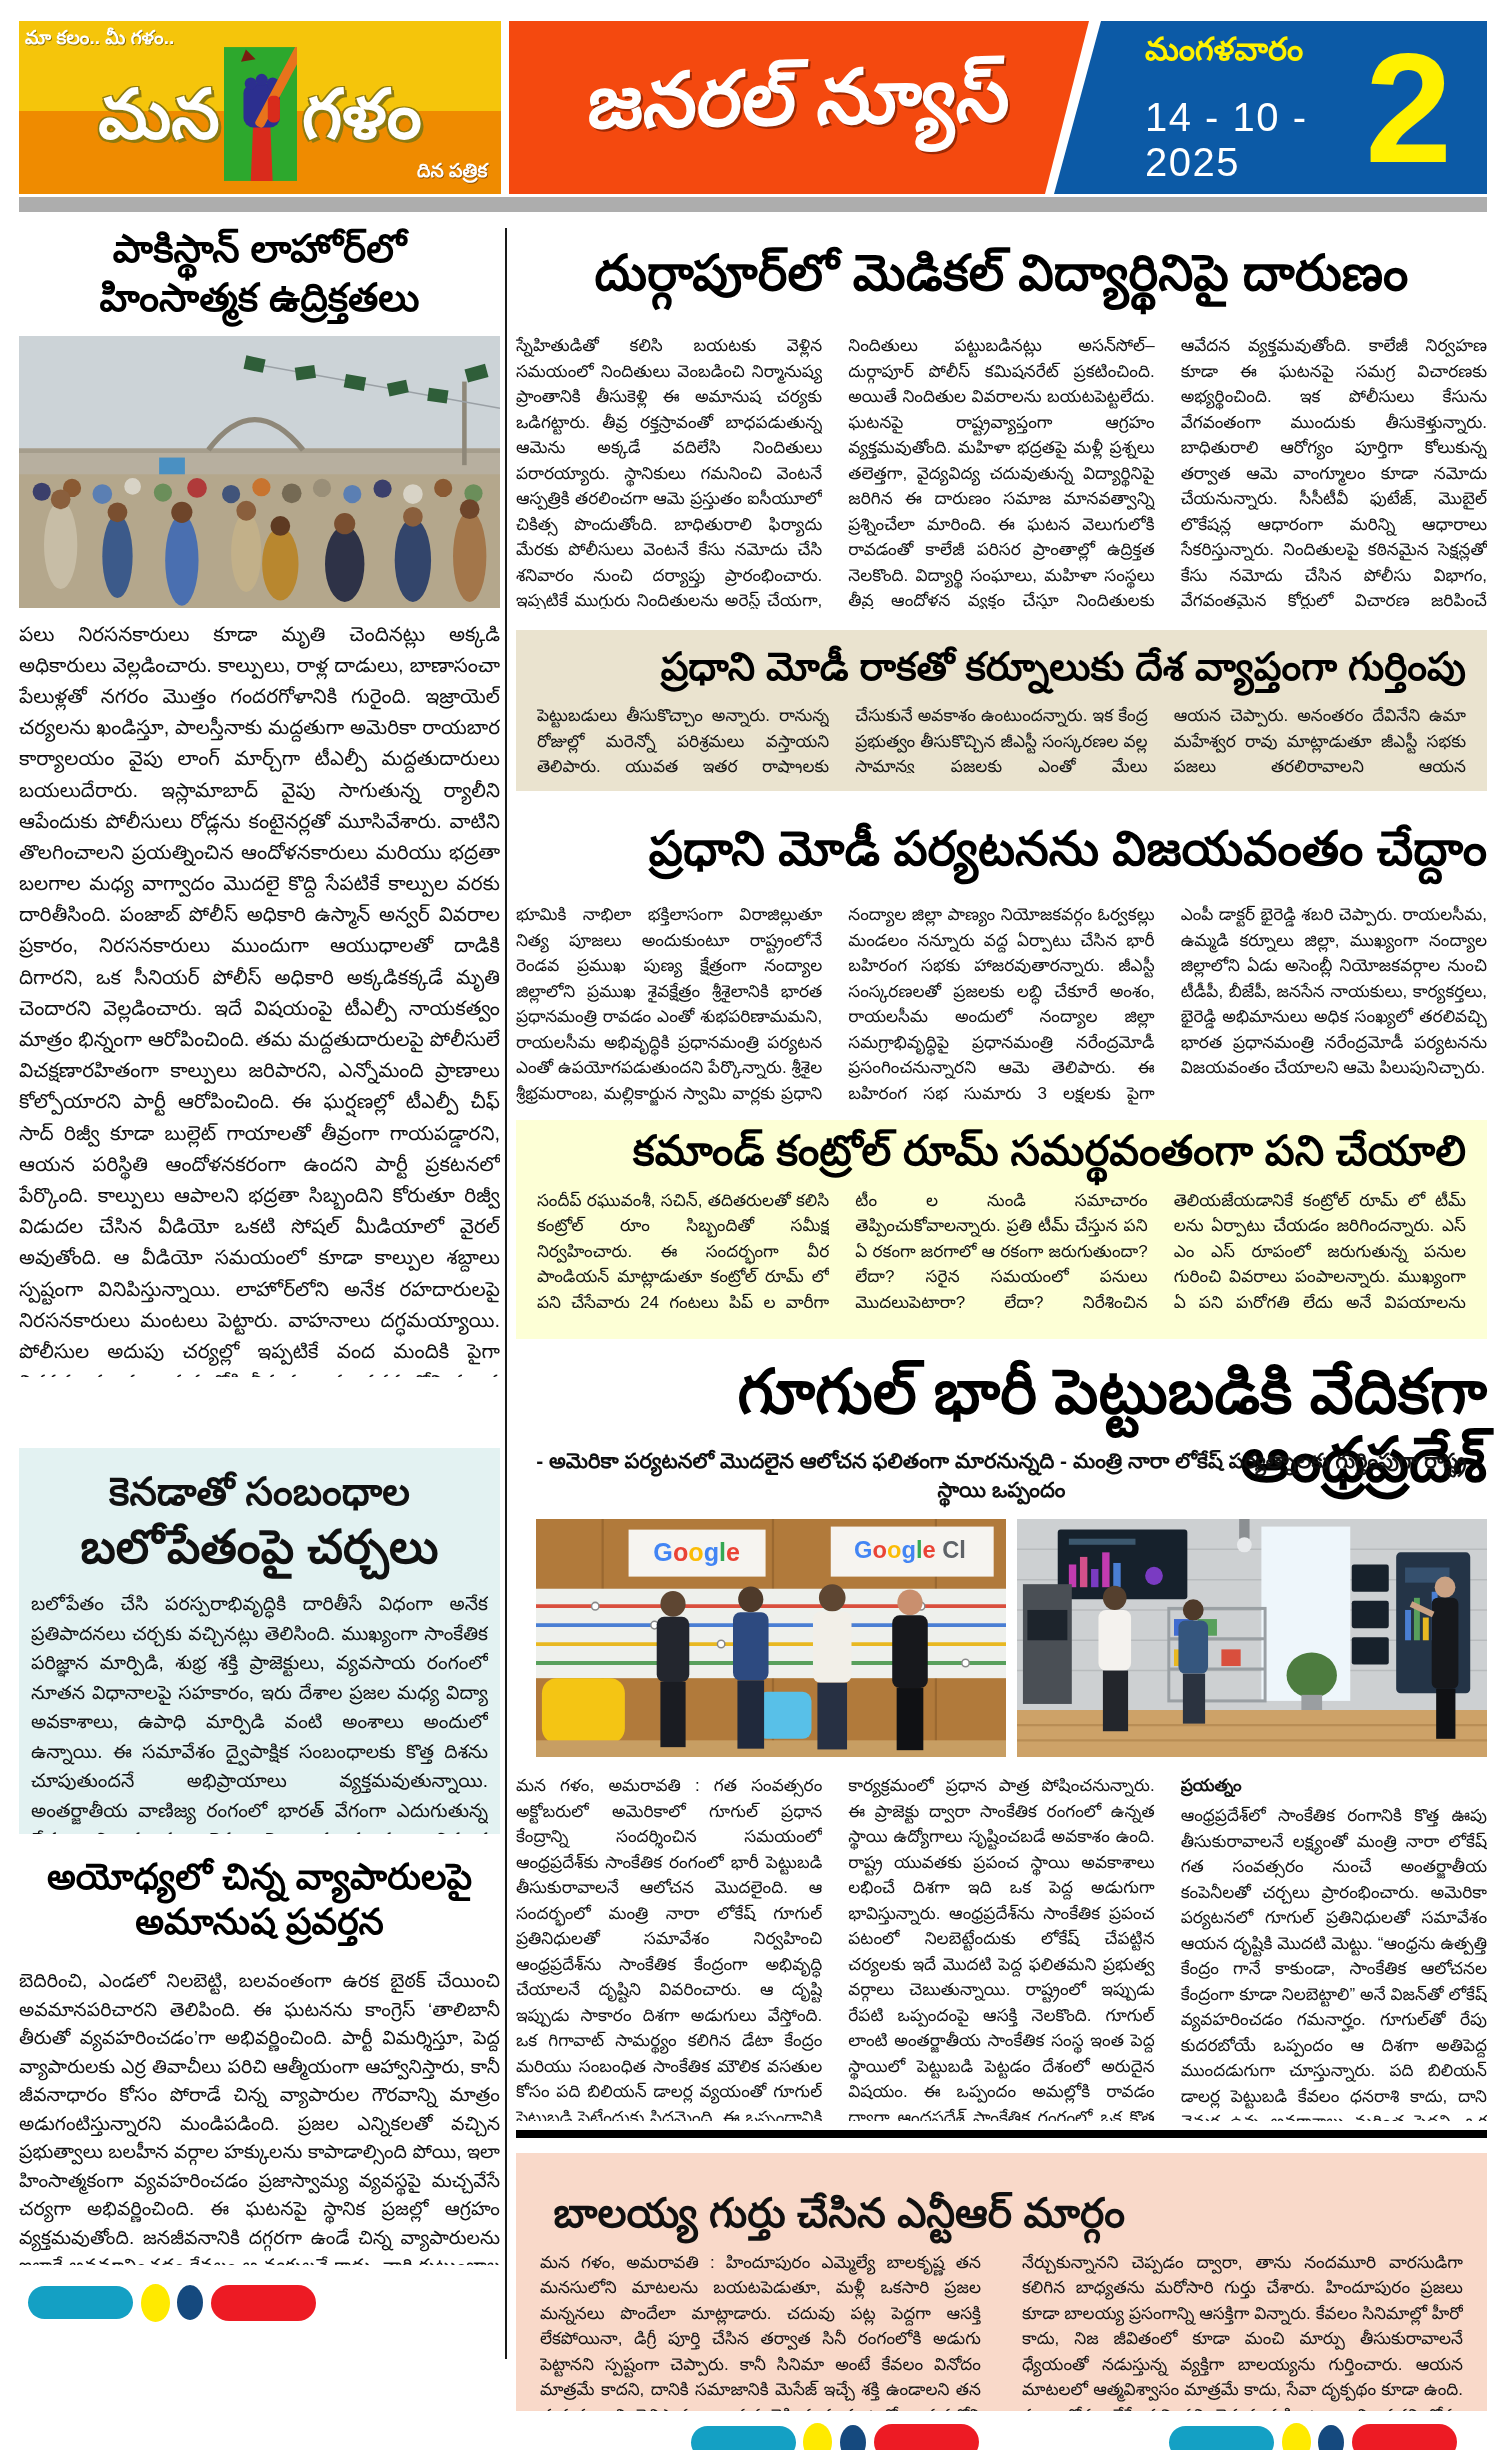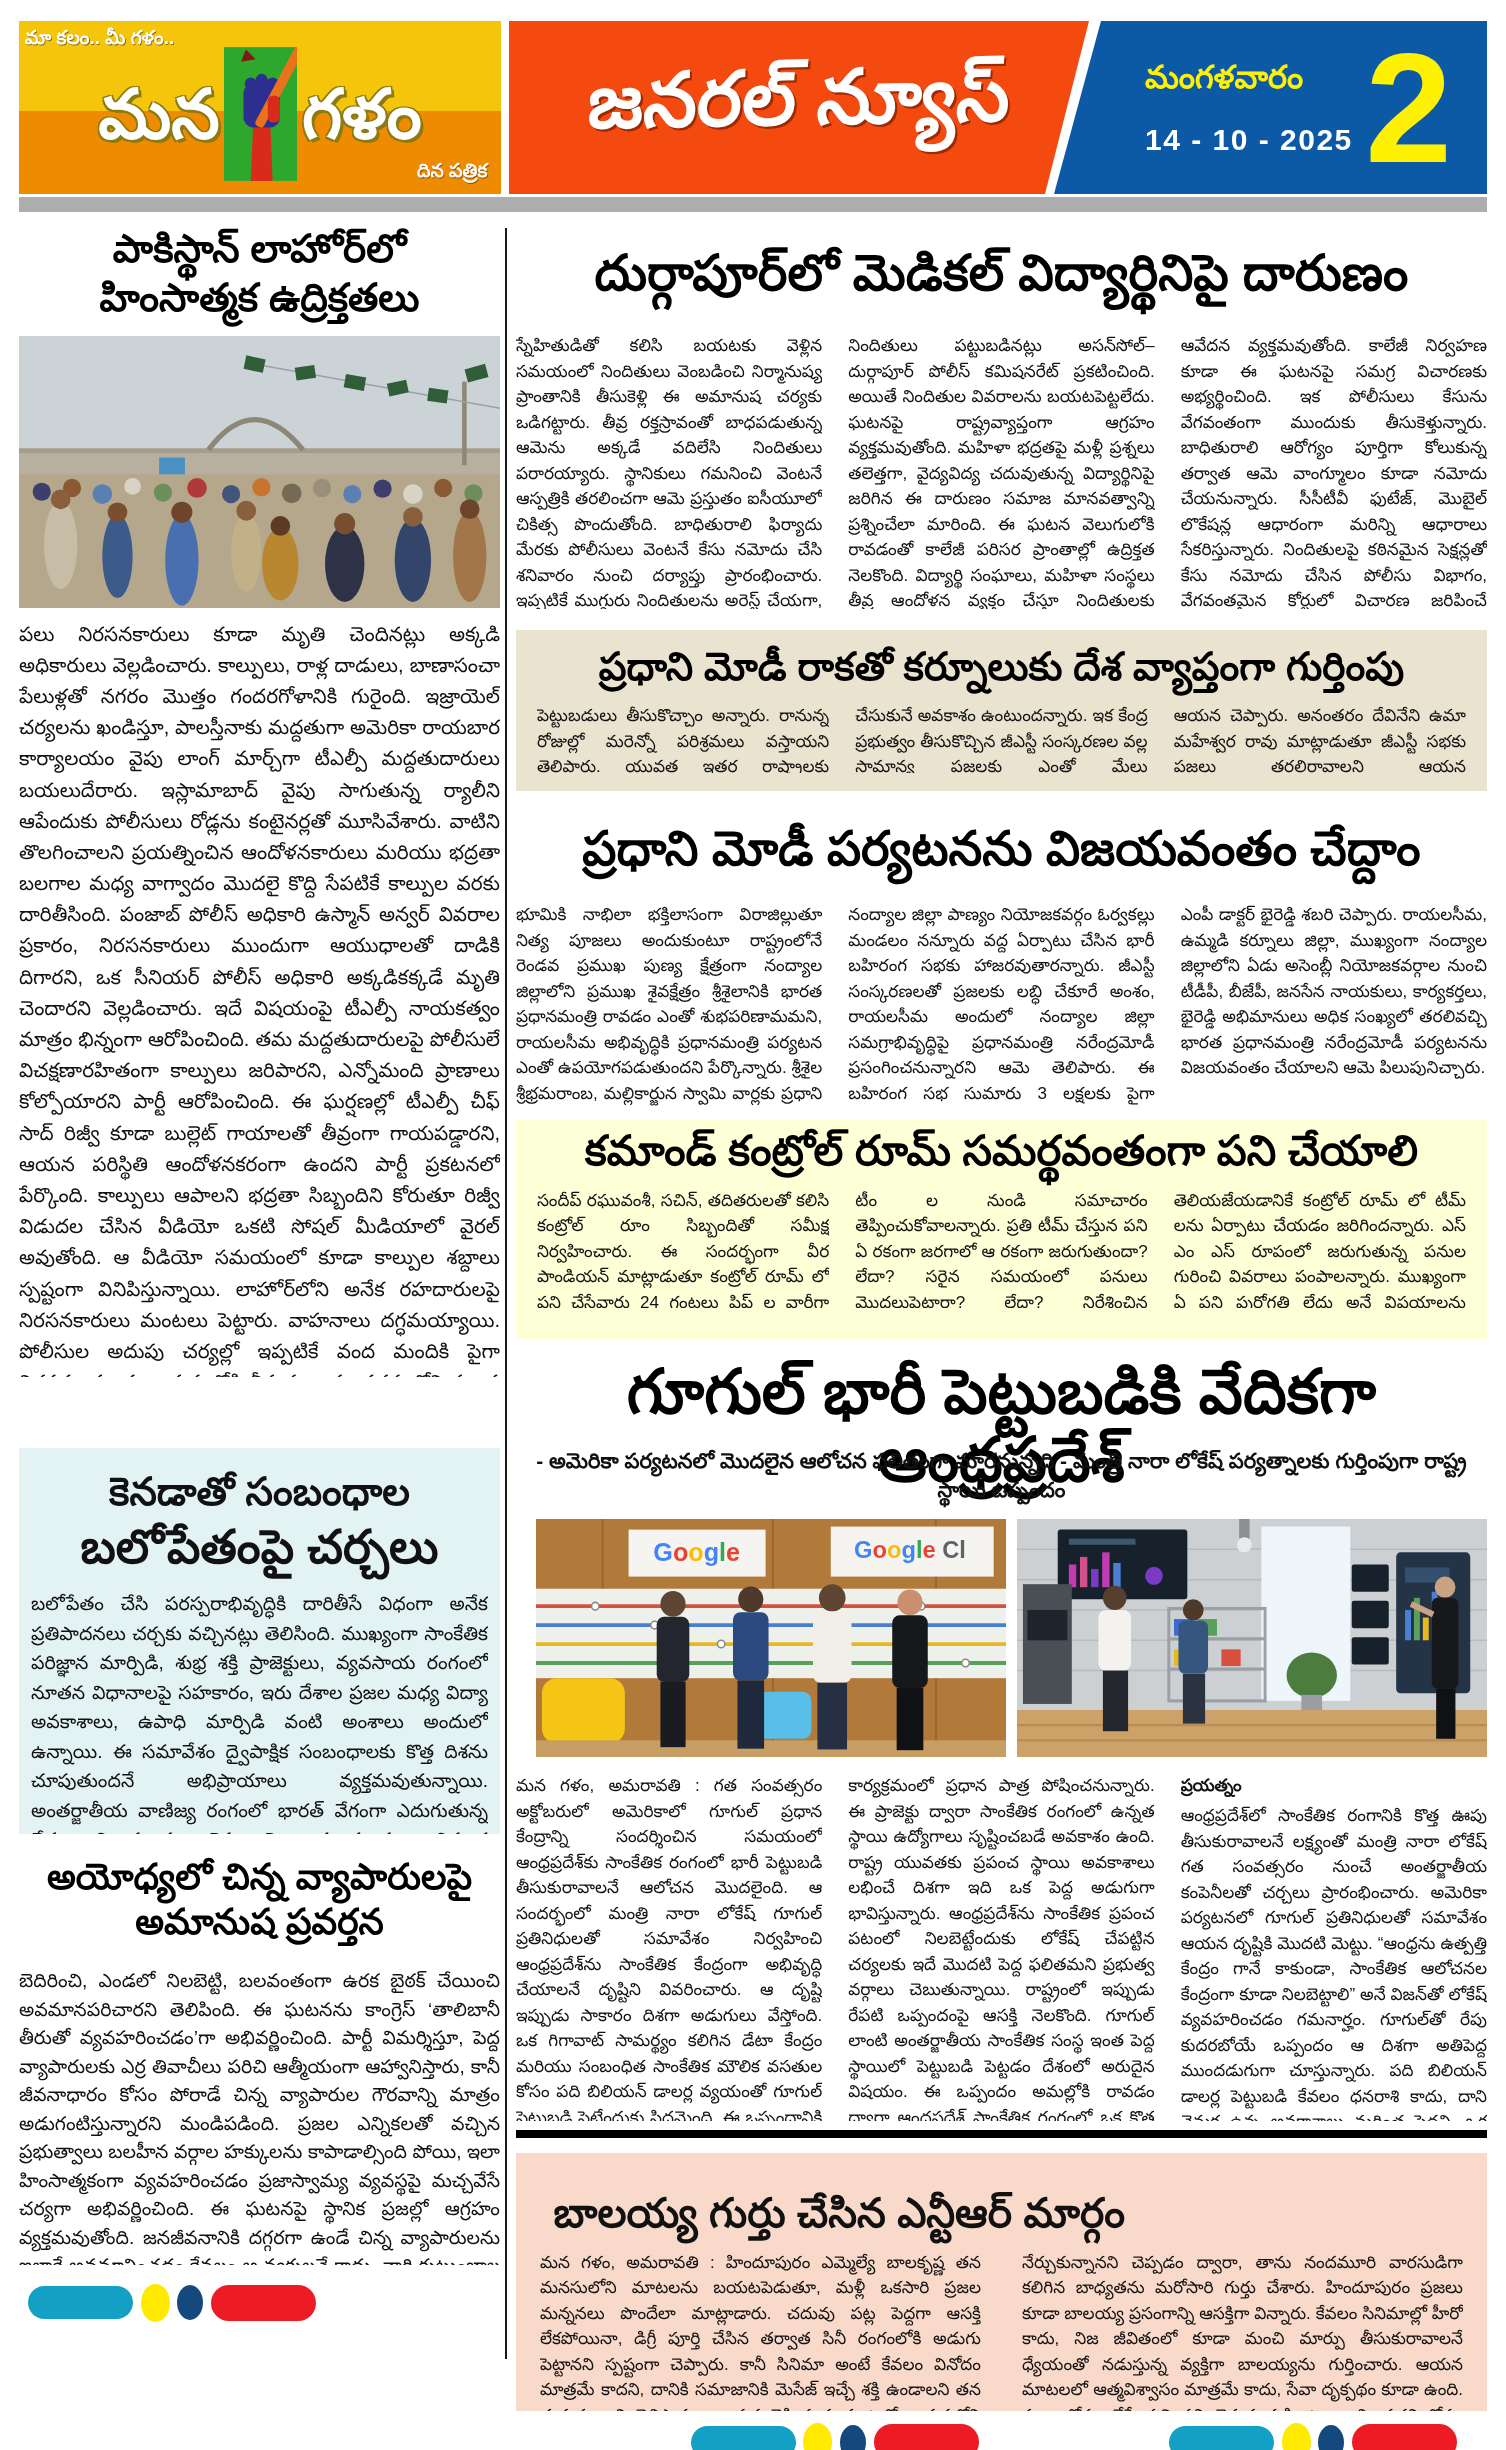--- a/index.html
+++ b/index.html
@@ -29,21 +29,21 @@
   .edition-banner{flex:1;margin-left:7.6px;background:var(--banner-red);
     clip-path:polygon(0 0,100% 0,calc(100% - 44px) 100%,0 100%);
     display:flex;align-items:center;justify-content:center;}
   .edition-banner .txt{color:#fff;font-size:76px;font-weight:900;transform:skewX(-5deg) rotate(-1deg);
     text-shadow:2.3px 2.3px 0 #9c2a05;}
   .date-box{width:433px;margin-left:-35px;background:var(--banner-blue);
     clip-path:polygon(47px 0,100% 0,100% 100%,0 100%);
     display:flex;align-items:center;}
   .date-stack{margin-left:91px;display:flex;flex-direction:column;gap:20px;}
   .day-label{color:var(--accent-yellow);font-size:32px;font-weight:900;}
-  .date-label{color:#fff;font-size:30px;font-weight:700;letter-spacing:1.5px;}
+  .date-label{color:#fff;font-size:40px;font-weight:400;letter-spacing:1.5px;}
   .page-num{margin-left:auto;margin-right:35px;color:var(--accent-yellow);font-size:156px;font-weight:bold;line-height:1;}
   .gray-bar{position:absolute;top:197px;left:19px;right:20px;height:15px;background:var(--bar-gray);}
 
   
   .content{position:absolute;top:225px;left:19px;right:20px;bottom:0;display:flex;}
   .left-col{width:481px;flex:0 0 auto;}
   .v-divider{width:2.3px;background:#1a1a1a;margin:3px 9px 91px 4.6px;flex:0 0 auto;}
   .main-col{flex:1;min-width:0;}
 
   
@@ -59,21 +59,21 @@
   .pak-body{margin-top:10.6px;height:758px;overflow:hidden;font-size:20px;line-height:1.56;}
   .canada-box{margin-top:71px;background:var(--box-lightblue);padding:20px 12px;height:386px;overflow:hidden;}
   .canada-h1{display:block;text-align:center;font-size:39px;font-weight:700;line-height:1.25;}
   .canada-h2{display:block;text-align:center;font-size:47px;font-weight:900;line-height:1.3;}
   .canada-body{margin-top:12px;font-size:19px;line-height:1.55;height:298px;overflow:hidden;}
   .ayodhya{margin-top:20px;}
   .ayodhya-h{font-size:36px;height:103px;}
   .ayodhya-body{margin-top:10.6px;height:298px;overflow:hidden;font-size:19px;line-height:1.5;}
 
   
-  .h-xxl{text-align:center;font-weight:900;color:#000;}
+  .h-xxl{text-align:right;font-weight:900;color:#000;}
   .durg-h{font-size:50px;height:108px;display:flex;align-items:center;justify-content:center;}
   .durg-cols{height:276px;}
   .kurnool-box{margin-top:21px;background:var(--box-beige);padding:12px 21px;height:161px;overflow:hidden;}
   .kurnool-h{font-size:39px;line-height:1.3;}
   .kurnool-cols{margin-top:10.6px;height:70px;}
   .modi-h{margin-top:29px;font-size:48px;line-height:1.2;height:76px;}
   .modi-cols{margin-top:6px;height:204px;}
   .command-box{margin-top:13.7px;background:var(--box-lightyellow);padding:5px 21px;height:219px;overflow:hidden;}
   .command-h{font-size:42px;line-height:1.25;}
   .command-cols{margin-top:10.6px;height:120px;}

